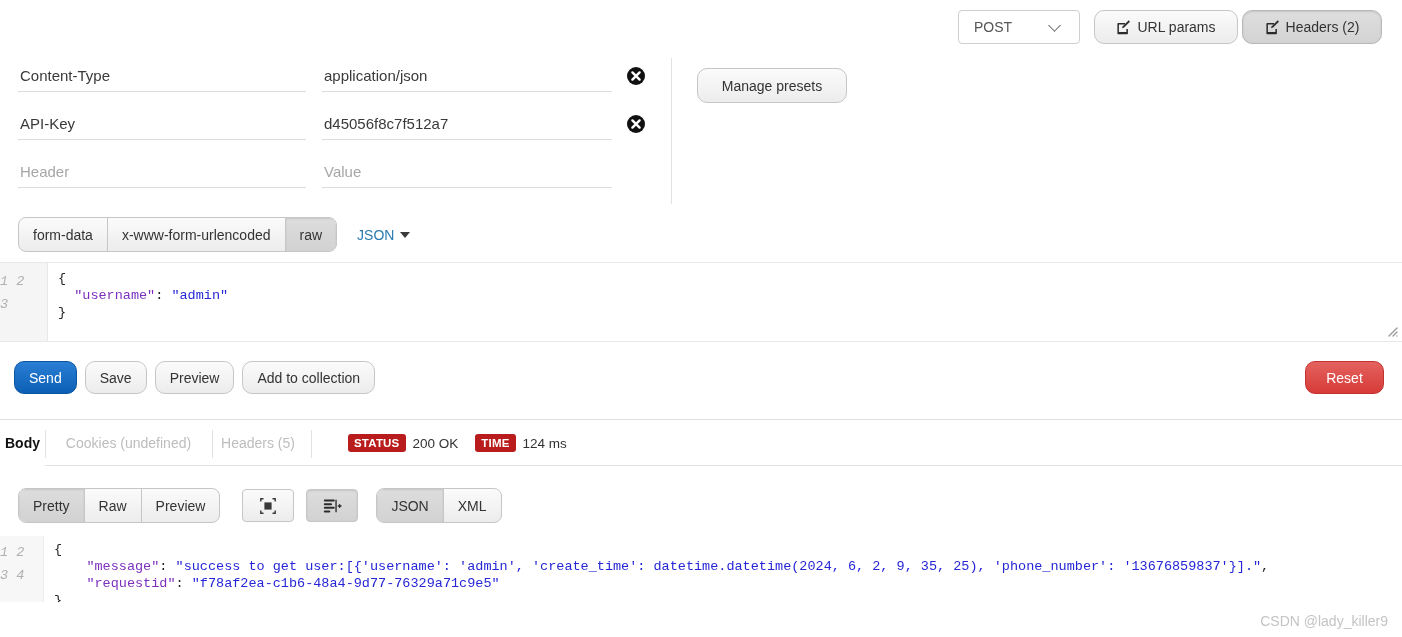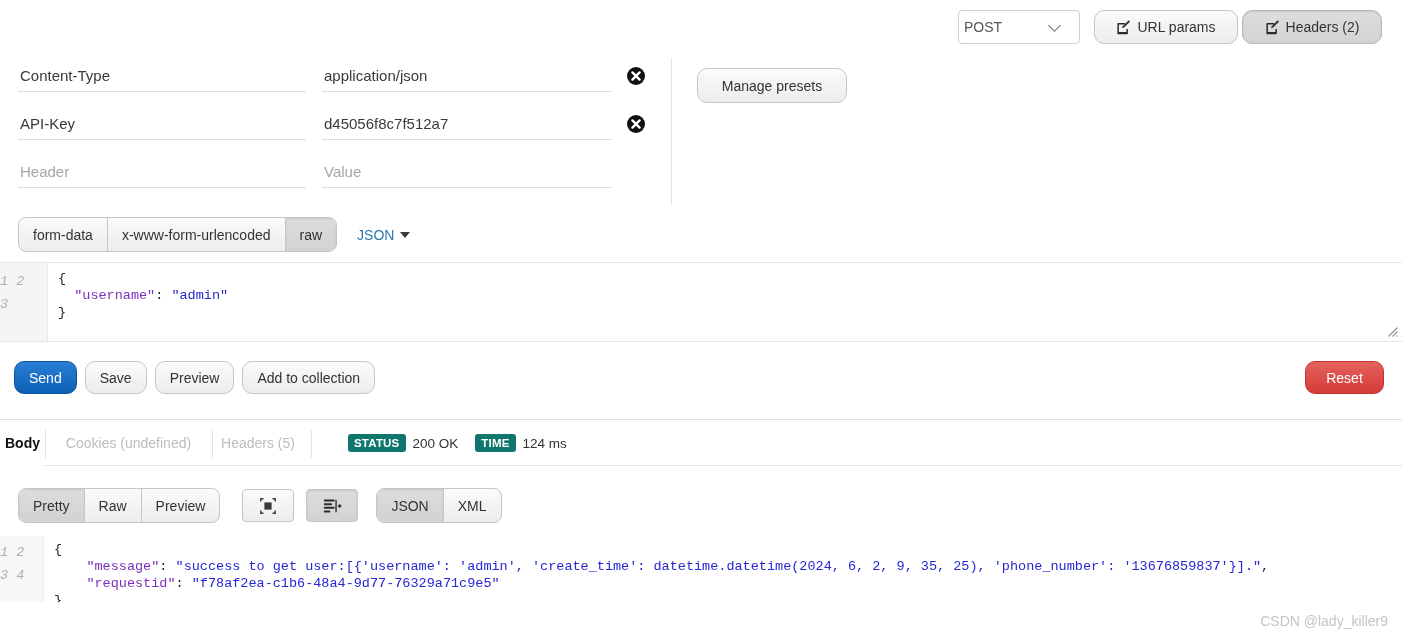--- a/index.html
+++ b/index.html
@@ -22,21 +22,21 @@
     position: absolute; left: 20px; top: 12px; width: 930px; height: 30px;
     border: none; border-bottom: 1px solid #dcdcdc;
     background: transparent; outline: none;
     font-family: "Liberation Sans", sans-serif; font-size: 15px; color: #3a3a3a;
     padding: 0 2px;
   }
   .method-select {
     position: absolute; left: 958px; top: 10px; width: 122px; height: 34px;
     border: 1px solid #cfcfcf; border-radius: 4px; background: #ffffff;
     font-family: "Liberation Sans", sans-serif; font-size: 14px; color: #555;
-    padding: 0 5px;
+    padding: 0 15px;
     -webkit-appearance: none; appearance: none;
     outline: none; cursor: pointer;
   }
   .method-caret {
     position: absolute; left: 1050px; top: 21px;
     width: 9px; height: 9px; pointer-events: none;
     border-right: 1.6px solid #6b6b6b; border-bottom: 1.6px solid #6b6b6b;
     transform: rotate(45deg);
   }
   .btn {
@@ -140,21 +140,21 @@
   .resp-tabs { position: absolute; left: 0; top: 420px; width: 1402px; height: 46px; }
   .resp-tab {
     position: absolute; top: 0; height: 46px; display: flex; align-items: center;
     justify-content: center; font-size: 14px; cursor: pointer;
   }
   .resp-tab.active { color: #111; font-weight: bold; }
   .resp-tab.muted { color: #bdbdbd; }
   .tab-div { position: absolute; top: 430px; width: 1px; height: 28px; background: #e2e2e2; }
   .resp-underline { position: absolute; left: 45px; top: 465px; width: 1357px; height: 1px; background: #e2e2e2; }
   .badge {
-    display: inline-block; background: #0f766e; color: #ffffff; font-size: 11.5px;
+    display: inline-block; background: #b91c1c; color: #ffffff; font-size: 11.5px;
     font-weight: bold; border-radius: 3px; padding: 3px 6px; letter-spacing: 0.2px;
   }
   .meta { position: absolute; top: 420px; height: 46px; display: flex; align-items: center; gap: 7px; font-size: 13.5px; color: #333; }
 
   
   .resp-toolbar { position: absolute; left: 18px; top: 488px; display: flex; align-items: center; gap: 12px; }
   .icon-btn {
     width: 52px; height: 33px; border: 1px solid #c6c6c6; border-radius: 4px;
     background: linear-gradient(to bottom, #fbfbfb 0%, #ececec 100%);
     display: inline-flex; align-items: center; justify-content: center; cursor: pointer; outline: none;

